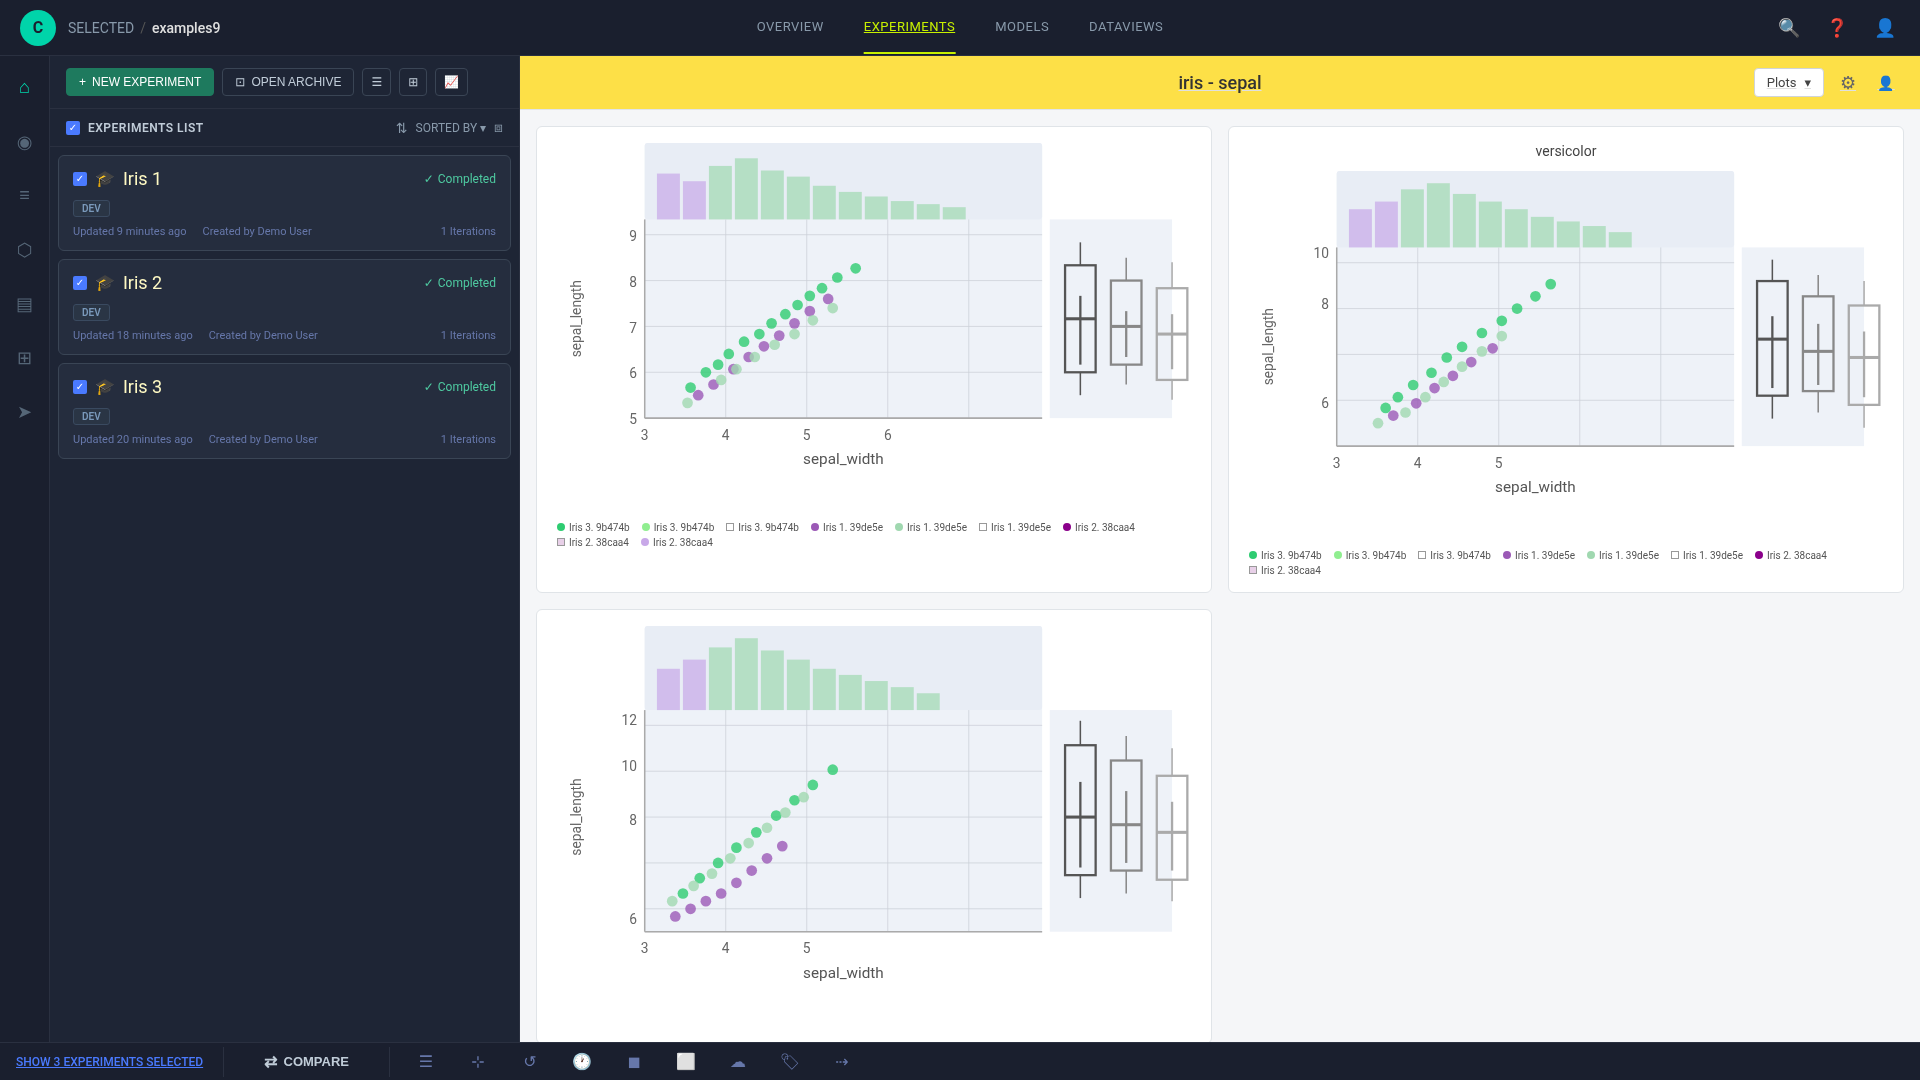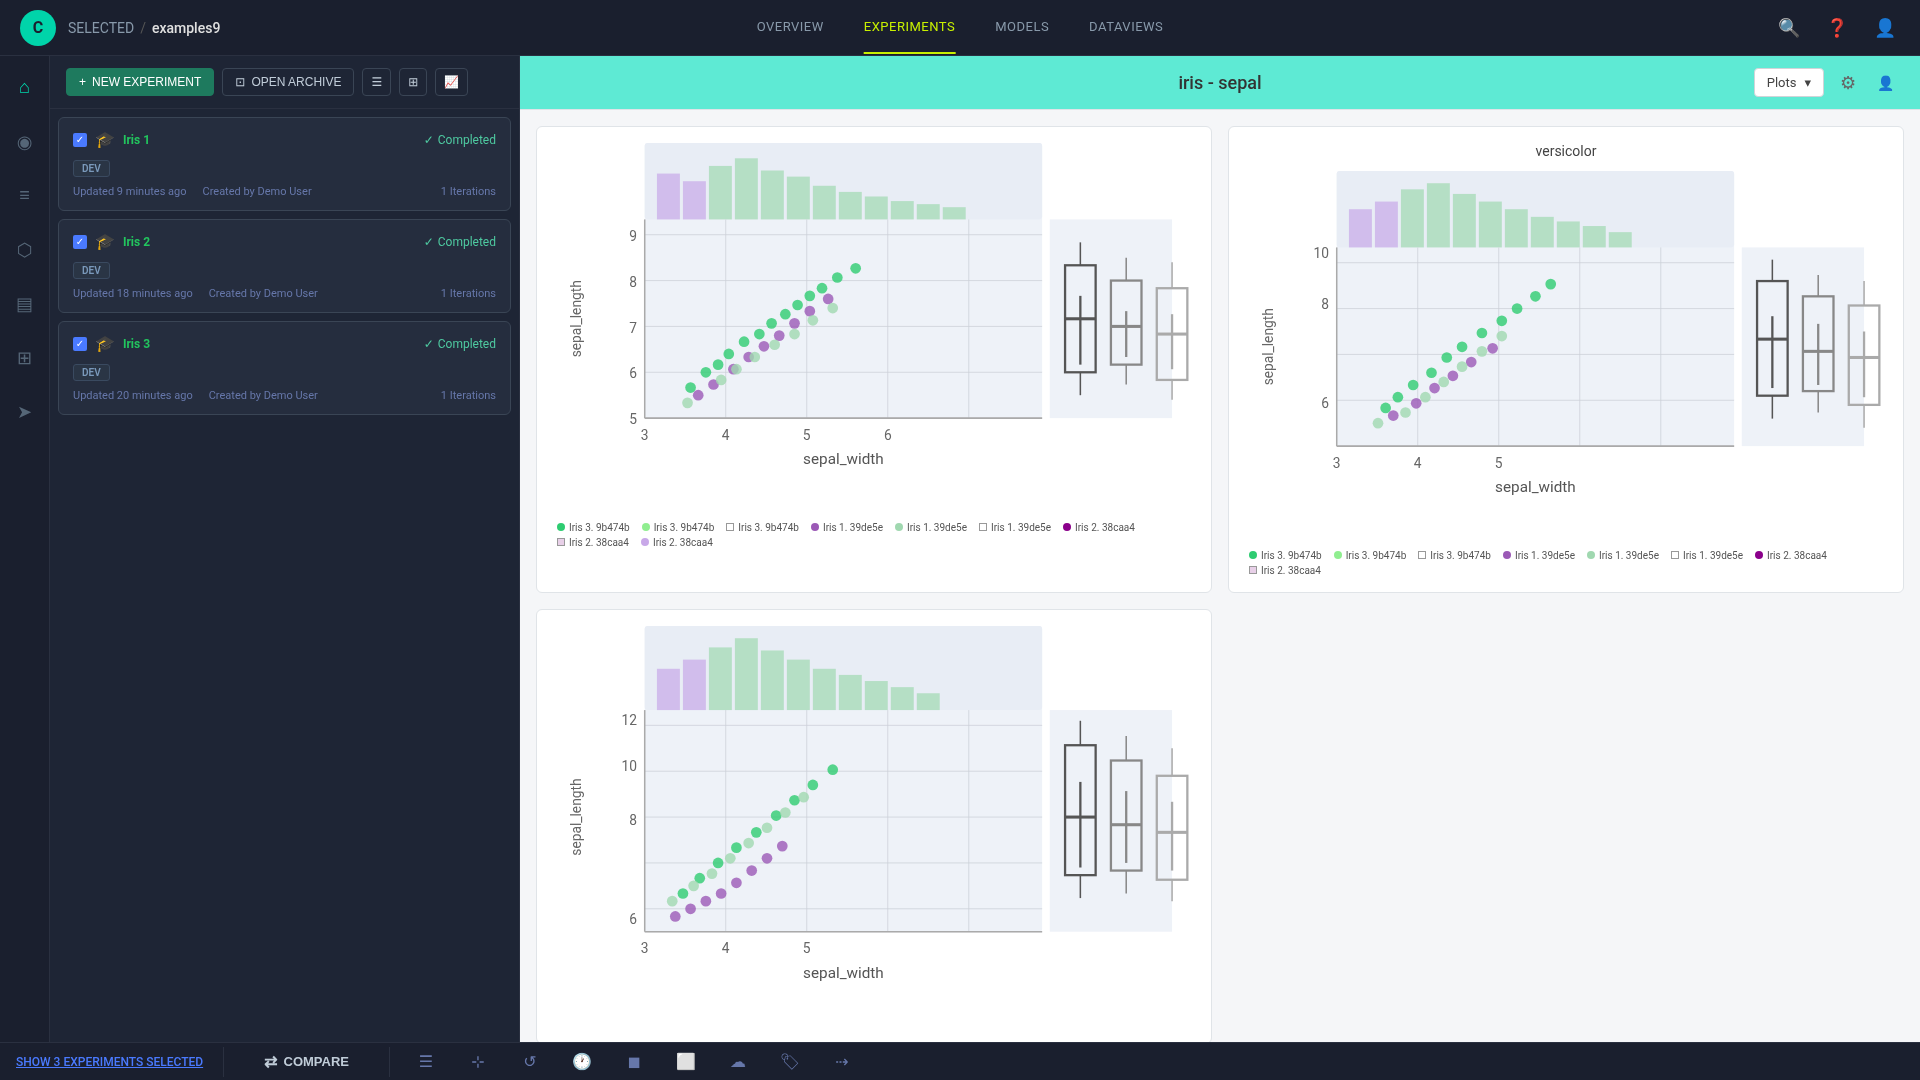--- a/index.html
+++ b/index.html
@@ -46,21 +46,21 @@
     .breadcrumb .current { color: #e0e0e0; font-weight: 500; }
     .center-nav {
       position: absolute; left: 50%; transform: translateX(-50%);
       display: flex; gap: 40px;
     }
     .nav-item {
       font-size: 13px; color: #8899aa; cursor: pointer;
       padding: 18px 0; text-transform: uppercase; letter-spacing: 0.5px;
       border-bottom: 2px solid transparent;
     }
-    .nav-item.active { color: #c8f000; border-bottom-color: #c8f000; }
+    .nav-item.active { color: #c8f000; border-bottom-color: #c8f000; text-decoration: underline; }
     .right-nav {
       margin-left: auto; display: flex; align-items: center; gap: 20px;
     }
     .icon-btn {
       width: 28px; height: 28px; display: flex; align-items: center;
       justify-content: center; cursor: pointer; color: #8899aa; font-size: 18px;
     }
 
     
     .main-area {
@@ -135,21 +135,21 @@
       background: #252d3e;
       border: 1px solid #3a4555;
       border-radius: 6px;
       padding: 12px 14px;
       margin-bottom: 8px;
       cursor: pointer;
     }
     .exp-header {
       display: flex; align-items: center; gap: 8px; margin-bottom: 8px;
     }
-    .exp-name { font-size: 12px; font-weight: 700; color: #22c55e; flex: 1; }
+    .exp-name { font-size: 18px; font-weight: 400; color: #fef9c3; flex: 1; }
     .exp-status { font-size: 12px; color: #4ec9a0; display: flex; align-items: center; gap: 4px; }
     .dev-badge {
       display: inline-block; padding: 2px 8px;
       background: #2a3545; border: 1px solid #3a4a60;
       border-radius: 3px; font-size: 10px; color: #7a99bb;
       font-weight: 600; margin-bottom: 8px;
     }
     .exp-meta {
       display: flex; align-items: center; gap: 16px;
       font-size: 11px; color: #6677aa;
@@ -158,26 +158,27 @@
 
     
     .right-content {
       flex: 1;
       background: #f5f6f8;
       overflow-y: auto;
       display: flex;
       flex-direction: column;
     }
     .content-header {
-      background: #5eead4;
+      background: #fde047;
       border-bottom: 1px solid #e0e4e8;
       padding: 12px 20px;
       display: flex;
       align-items: center;
       justify-content: flex-start;
+      text-decoration: underline;
     }
     .content-title {
       font-size: 18px; font-weight: 500; color: #333;
     }
     .plots-dropdown {
       display: flex; align-items: center; gap: 8px;
       padding: 6px 12px; border: 1px solid #d0d4d8;
       border-radius: 4px; background: white; cursor: pointer;
       font-size: 13px; color: #444;
     }
@@ -297,20 +298,29 @@
       </button>
       <button class="btn">
         <span>⊡</span>
         <span>OPEN ARCHIVE</span>
       </button>
       <button class="btn btn-icon">☰</button>
       <button class="btn btn-icon">⊞</button>
       <button class="btn btn-icon">📈</button>
     </div>
 
+    <div class="experiments-header">
+      <div class="checkbox"></div>
+      <span class="experiments-label">EXPERIMENTS LIST</span>
+      <span style="color:#8899aa; font-size:14px;">⇅</span>
+      <span class="sorted-by">
+        <span>SORTED BY</span> ▾
+      </span>
+      <span style="color:#8899aa; font-size:14px;">⧈</span>
+    </div>
 
     <div class="experiment-list">
 
       <div class="experiment-item">
         <div class="exp-header">
           <div class="checkbox"></div>
           <span style="color:#8899aa;">🎓</span>
           <span class="exp-name">Iris 1</span>
           <span class="exp-status">
             <span>✓</span>

